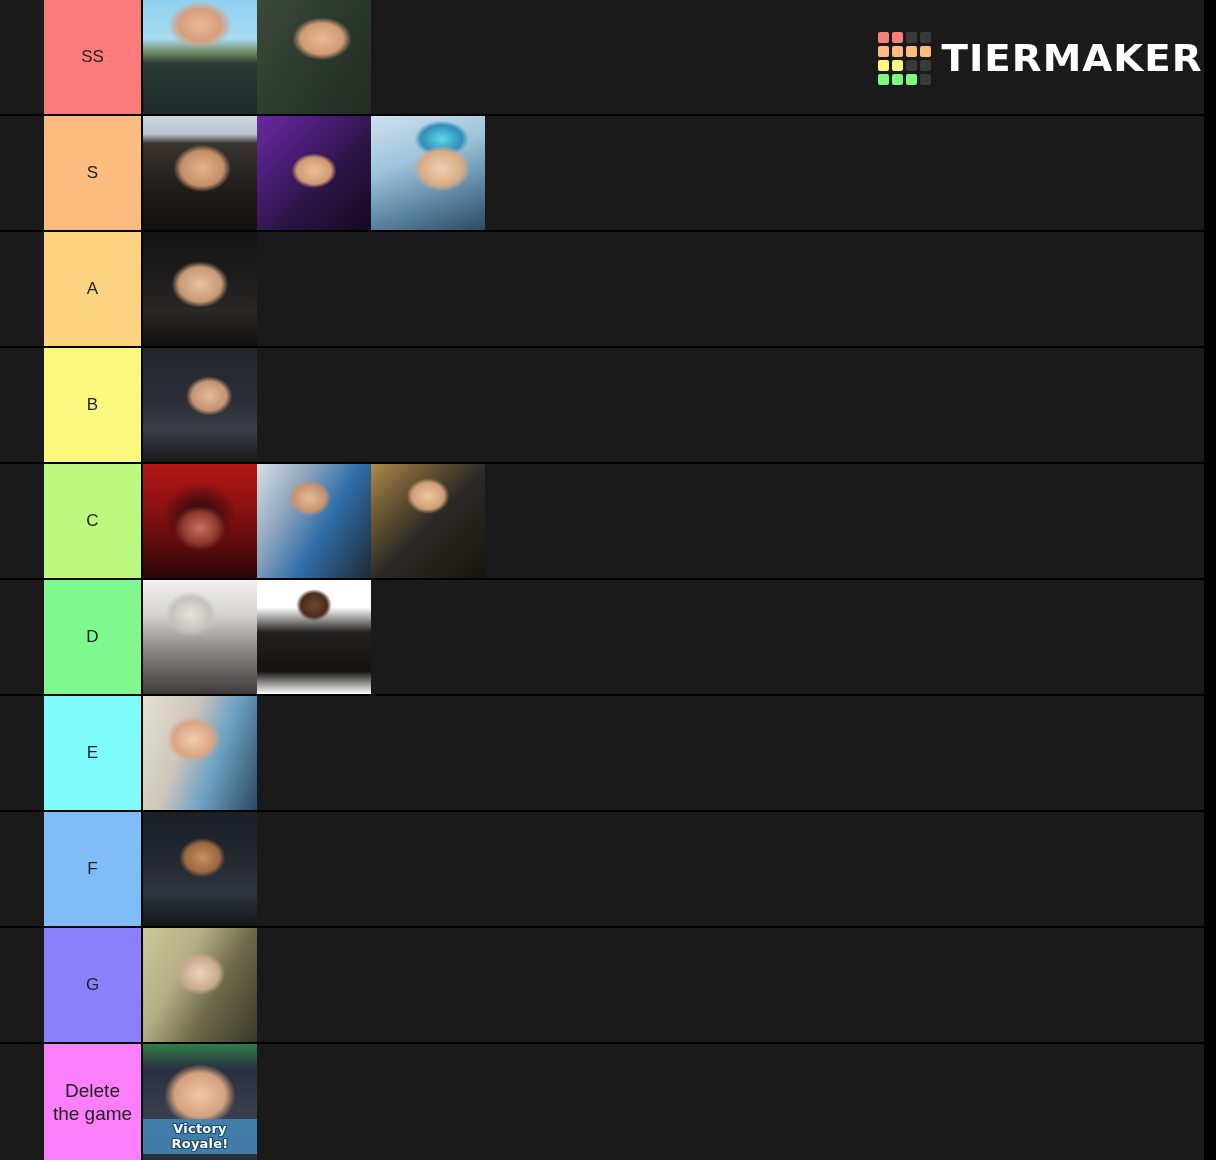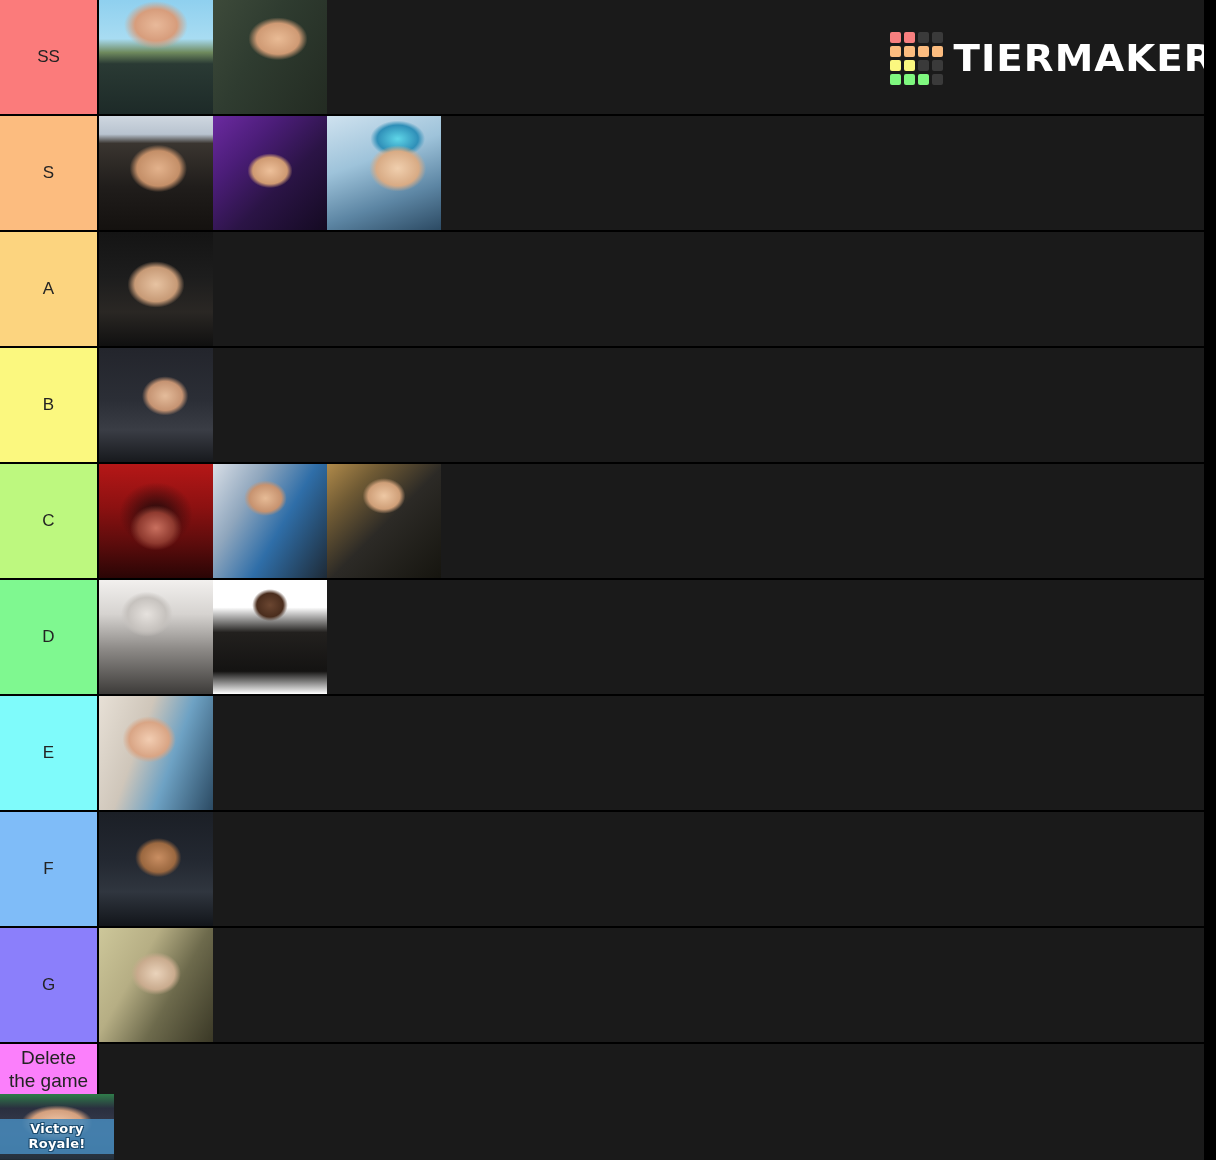--- a/index.html
+++ b/index.html
@@ -23,21 +23,21 @@
   
   .logo-bar {
     position: absolute;
     top: 0;
     right: 0;
     width: 330px;
     height: 116px;
     display: flex;
     align-items: center;
     justify-content: flex-end;
-    padding-right: 4px;
+    padding-right: 16px;
     pointer-events: none;
   }
 
   .logo {
     display: flex;
     align-items: center;
     gap: 13px;
   }
 
   .logo-grid {
@@ -60,22 +60,23 @@
 
   
   .row {
     position: absolute;
     left: 0;
     width: 1216px;
     display: flex;
     align-items: stretch;
     background: #1a1a1a;
     border-bottom: 2px solid #000000;
-  }
-  .row:last-child { border-bottom: none; flex-direction: column; }
+    padding-left: 44px;
+  }
+  .row:last-child { border-bottom: none; }
 
   .tier-label {
     width: 99px;
     min-width: 99px;
     display: flex;
     align-items: center;
     justify-content: center;
     text-align: center;
     color: #232323;
     font-size: 17px;

